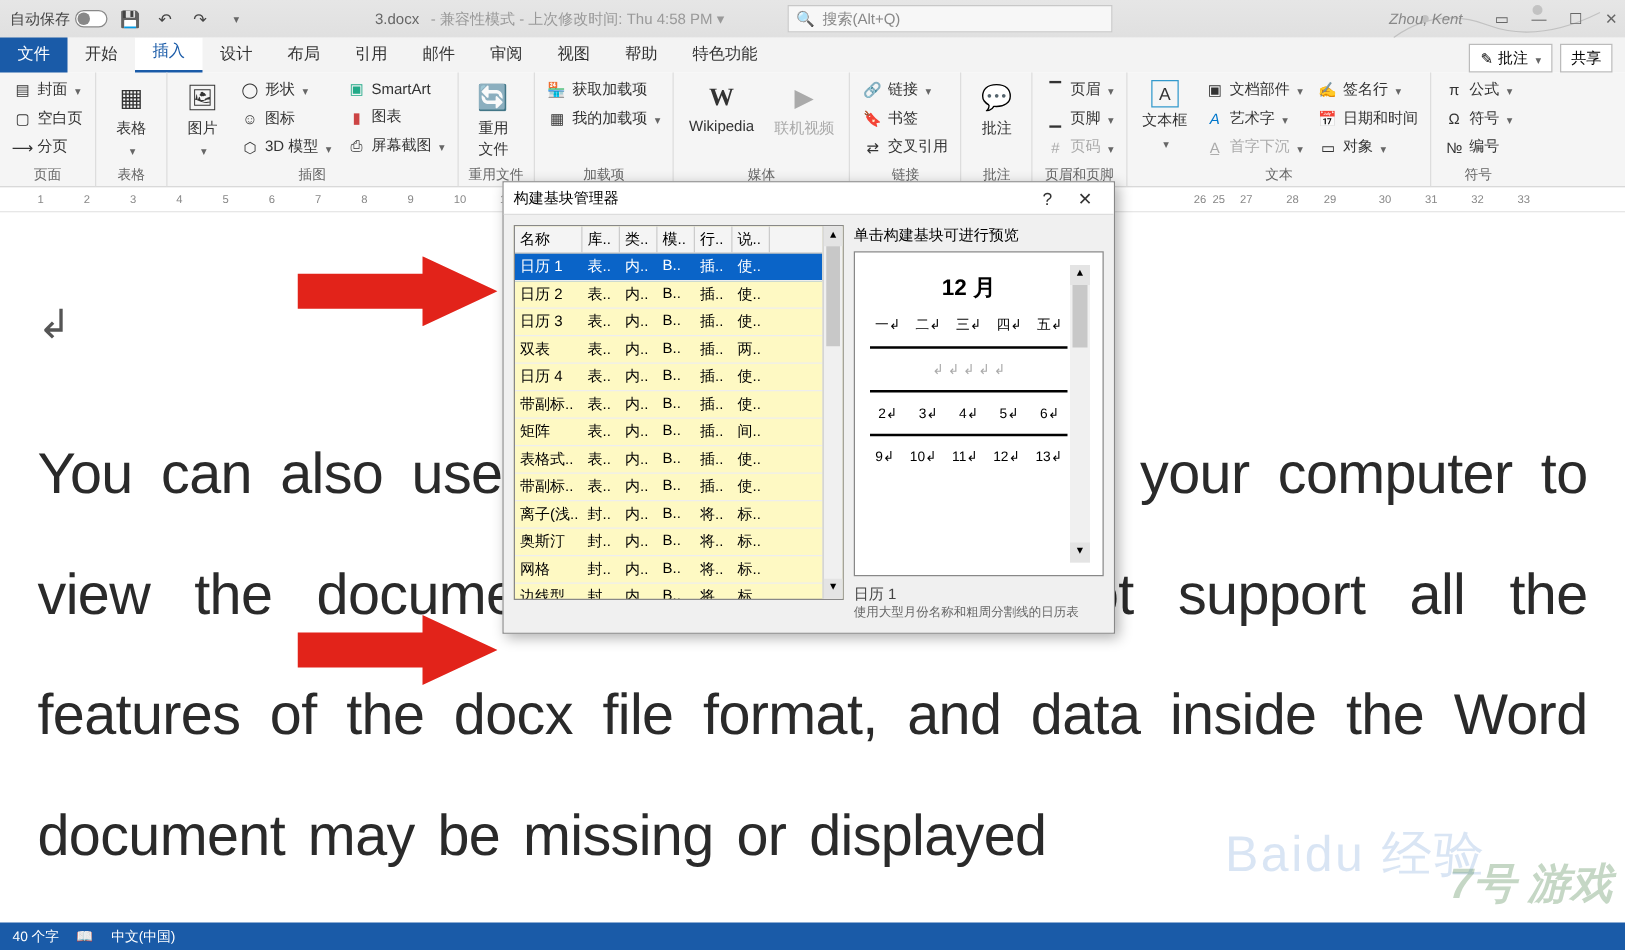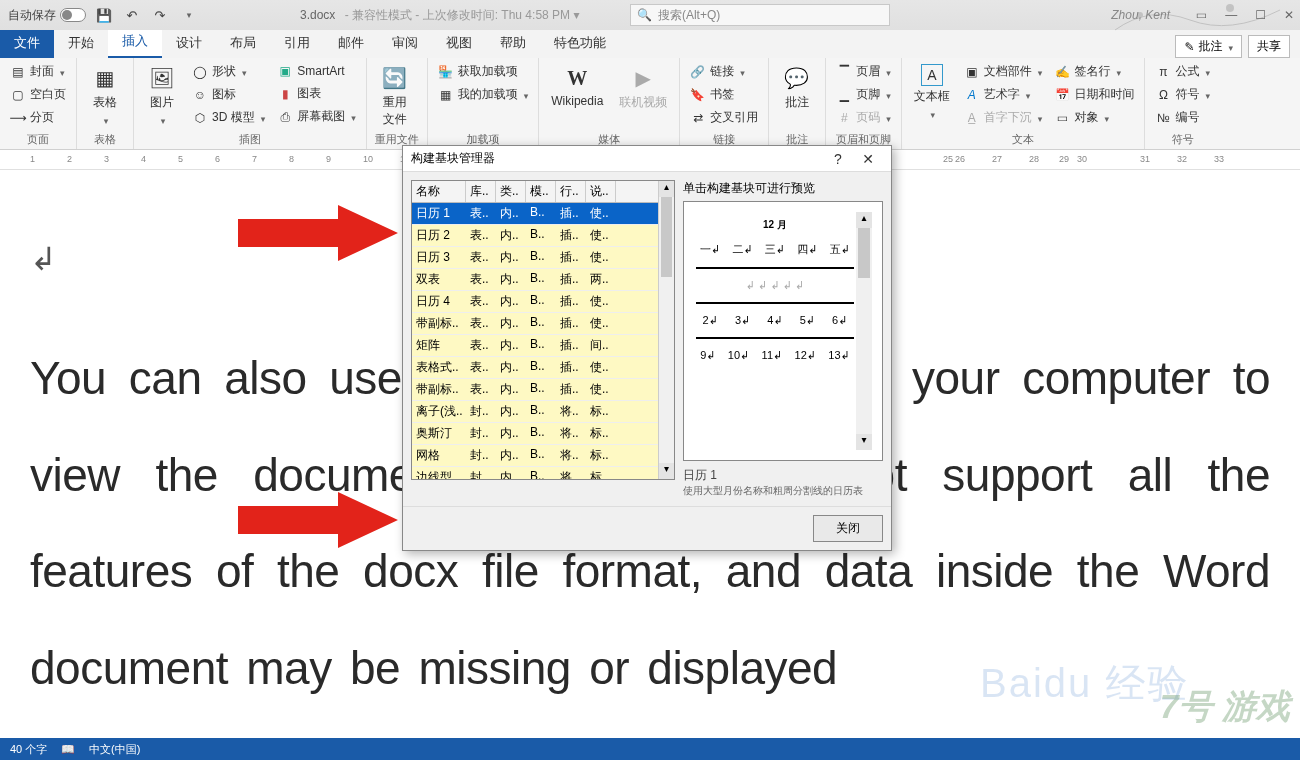--- a/index.html
+++ b/index.html
@@ -62,21 +62,21 @@
 .list-scroll .thumb { position:absolute; top:16px; left:2px; right:2px; height:80px; background:#c8c8c8;}
 .lh-row { display:flex; border-bottom:1px solid #eee; }
 .lh-row.selected { background:#0a64c8; color:#fff; }
 .lh-row div { padding:2px 4px; overflow:hidden; white-space:nowrap; }
 .c-name { width:54px; } .c-gal{width:30px;} .c-cat{width:30px;} .c-tpl{width:30px;} .c-beh{width:30px;} .c-desc{width:30px;}
 .lh-head { background:#f4f4f4; font-weight:normal; border-bottom:1px solid #bbb;}
 .lh-head div { border-right:1px solid #ccc; }
 .right-pane { width:200px; display:flex; flex-direction:column; }
 .preview { border:1px solid #888; background:#fff; height:260px; padding:10px; position:relative; display:flex;}
 .preview-inner { flex:1; }
-.preview .mini-month { font-size:10px; text-align:center; margin:6px 0 10px; font-weight:bold;}
+.preview .mini-month { font-size:18px; text-align:center; margin:6px 0 10px; font-weight:bold;}
 .preview .mini-row { display:flex; justify-content:space-around; font-size:11px; margin:10px 0;}
 .preview .sep { height:2px; background:#000; margin:4px 2px;}
 .prev-name { margin-top:6px; color:#444; }
 .prev-desc { color:#666; font-size:10px; line-height:1.4; }
 .dlg-btnrow { display:flex; gap:6px; margin-top:6px; }
 .dlg-btn { flex:1; border:1px solid #888; background:#e9e9e9; text-align:center; padding:4px 0; cursor:pointer; }
 .dlg-footer { padding:8px; display:flex; justify-content:flex-end; background:#f0f0f0; border-top:1px solid #ddd;}
 .dlg-footer .dlg-btn { flex:0 0 70px; }
 
 
@@ -405,26 +405,26 @@
     <span style="left: 548px;">15</span>
     <span style="left: 585px;">16</span>
     <span style="left: 622px;">17</span>
     <span style="left: 659px;">18</span>
     <span style="left: 696px;">19</span>
     <span style="left: 733px;">20</span>
     <span style="left: 770px;">21</span>
     <span style="left: 807px;">22</span>
     <span style="left: 844px;">23</span>
     <span style="left: 881px;">24</span>
-    <span style="left: 943px;">25</span>
+    <span style="left: 970px;">25</span>
     <span style="left: 955px;">26</span>
     <span style="left: 992px;">27</span>
     <span style="left: 1029px;">28</span>
     <span style="left: 1059px;">29</span>
-    <span style="left: 1077px;">30</span>
+    <span style="left: 1103px;">30</span>
     <span style="left: 1140px;">31</span>
     <span style="left: 1177px;">32</span>
     <span style="left: 1214px;">33</span>
   </div>
 
 <div class="docarea">
   <div class="cursor-mark">↲</div>
   <div style="height:140px;"></div>
   <div class="page-text">You can also use a Word application on your computer to view the document. iPad may still not support all the features of the docx file format, and data inside the Word document may be missing or displayed</div>
 </div>
@@ -594,23 +594,20 @@
         <div class="list-scroll" style="border:none;">
           <div class="arr">▴</div>
             <div class="thumb" style="height:50px;"></div>
           <div class="arr" style="position:absolute;bottom:0;left:0;right:0;">▾</div>
         </div>
       </div>
       <div class="prev-name">日历 1</div>
       <div class="prev-desc">使用大型月份名称和粗周分割线的日历表</div>
     </div>
   </div>
-  <div class="dlg-footer">
-    <div class="dlg-btn">关闭</div>
-  </div>
 </div>
 
 <div class="arrow" style="left:238px; top:205px;">
   <svg viewBox="0 0 160 56">
       <polygon points="0,14 100,14 100,0 160,28 100,56 100,42 0,42" fill="#e2231a"></polygon>
     </svg>
 </div>
 <div class="arrow" style="left:238px; top:492px;">
   <svg viewBox="0 0 160 56">
       <polygon points="0,14 100,14 100,0 160,28 100,56 100,42 0,42" fill="#e2231a"></polygon>

